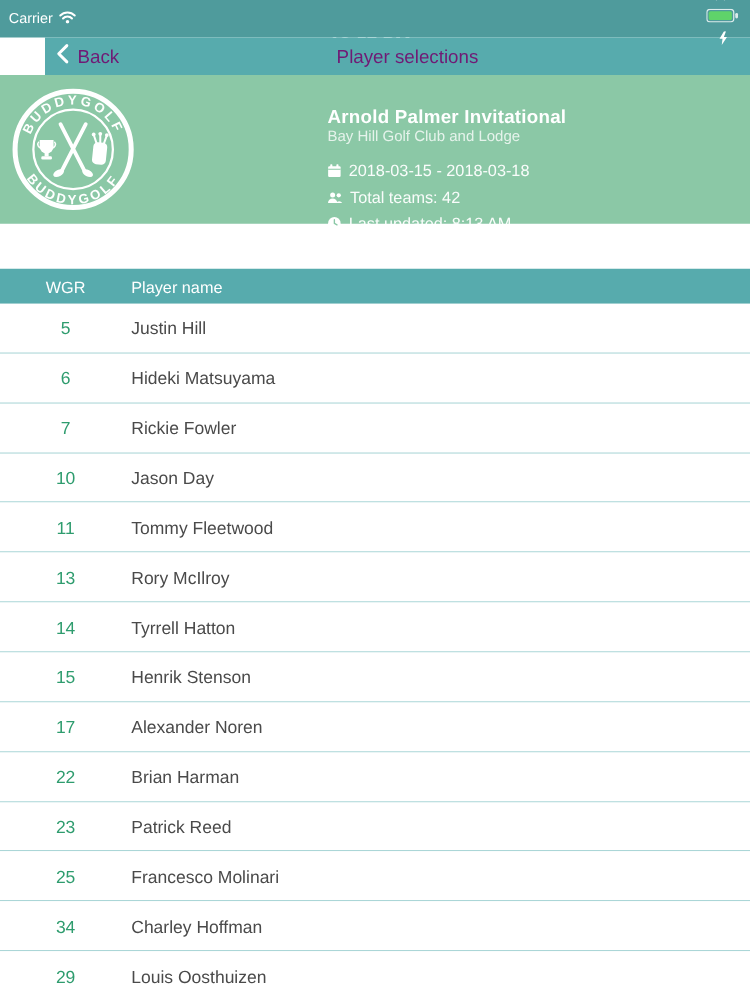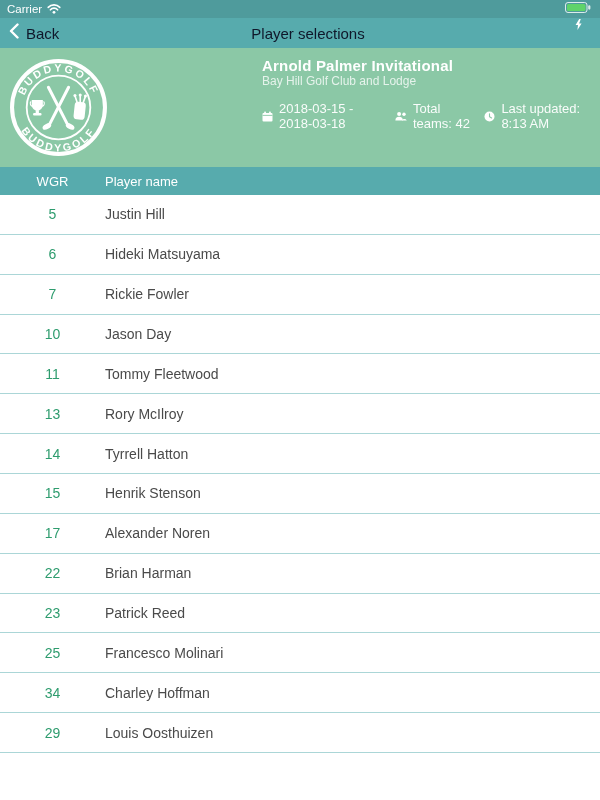--- a/index.html
+++ b/index.html
@@ -14,48 +14,48 @@
   }
   *{box-sizing:border-box;}
   html,body{margin:0;padding:0;}
   body{
     width:600px;height:800px;overflow:hidden;background:#fff;
     font-family:"Liberation Sans",sans-serif;
     -webkit-font-smoothing:antialiased;
   }
   
   .status-bar{
-    height:18px;background:var(--status-bar-bg);color:#fff;
+    height:30px;background:var(--status-bar-bg);color:#fff;
     display:flex;align-items:center;padding:0 7px;
     font-size:11.5px;position:relative;
   }
   .sb-left{display:flex;align-items:center;gap:5px;z-index:1;}
   .sb-time{position:absolute;left:0;right:8px;text-align:center;font-weight:700;font-size:15px;margin-top:41px;}
   .sb-right{margin-left:auto;display:flex;align-items:center;gap:4px;z-index:1;flex-direction:column;}
   
   .nav-bar{
-    height:30px;background:var(--nav-bar-bg);color:#0f172a;
-    display:flex;align-items:center;position:relative;
+    height:30px;background:var(--nav-bar-bg);color:#701a75;
+    display:flex;align-items:center;position:relative;margin-left:36px;
   }
   .back-button{display:flex;align-items:center;gap:7px;padding:0 9px;cursor:pointer;z-index:1;}
   .back-label{font-size:15px;}
   .nav-title{position:absolute;left:0;right:0;text-align:center;font-size:15px;padding-left:16px;}
   
   .header{height:119px;background:var(--header-bg);position:relative;}
   .logo{position:absolute;left:8px;top:9px;width:101px;height:101px;}
-  .info{position:absolute;left:262px;top:9px;color:#fff;}
+  .info{position:absolute;left:262px;top:25px;color:#fff;}
   .t-name{font-size:15px;font-weight:700;letter-spacing:.2px;}
   .t-venue{font-size:12px;margin-top:0;color:rgba(255,255,255,.78);}
-  .t-meta{margin-top:13px;display:flex;flex-direction:row;gap:6px;}
+  .t-meta{margin-top:13px;display:flex;flex-direction:column;gap:6px;}
   .meta-line{display:flex;align-items:center;gap:6px;font-size:13px;color:rgba(255,255,255,.95);}
   .meta-line svg{flex:0 0 auto;display:block;}
   
   .table-header{
     height:28px;background:var(--table-header-bg);color:#fff;
-    display:flex;align-items:center;font-size:13px;
+    display:flex;align-items:center;font-size:13px;margin-top:36px;
   }
   .th-wgr{width:105px;text-align:center;}
   .row{
     display:flex;align-items:center;height:39.87px;
     border-bottom:1px solid var(--row-separator);
     background:#fff;font-size:14px;
   }
   .cell-wgr{width:105px;text-align:center;color:var(--wgr-text);}
   .cell-name{color:var(--player-text);}
 </style>

